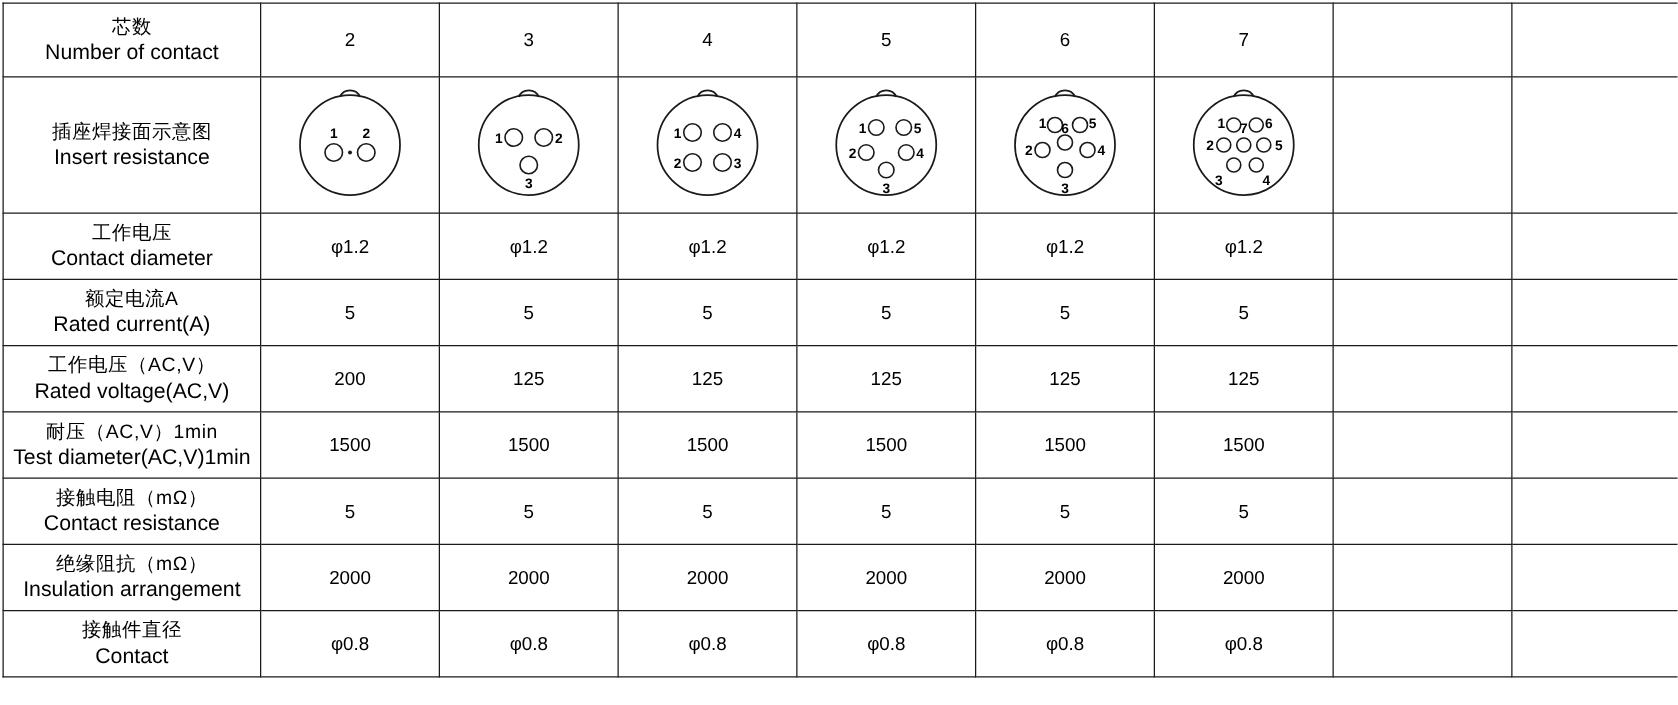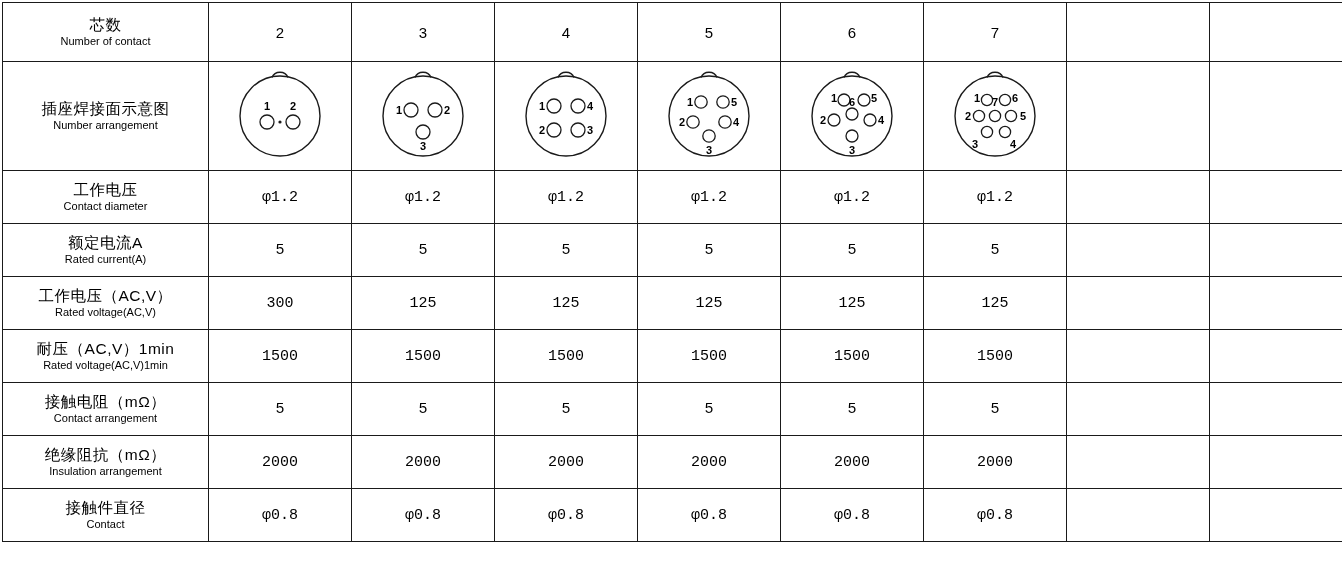--- a/index.html
+++ b/index.html
@@ -30,27 +30,26 @@
     padding: 3px 4px;
     line-height: 1.25;
   }
   .label-cn {
     display: block;
     font-size: 15.5px;
     letter-spacing: 0.5px;
   }
   .label-en {
     display: block;
-    font-size: 11px;
+    font-size: 17px;
   }
   .val-col { width: 142px; }
   .blank-col { width: 142px; }
   .value-cell {
     font-size: 15px;
-    font-family: Liberation Mono, monospace;
   }
   .head-num {
     font-size: 15px;
   }
   tr.row-head td { height: 58px; }
   tr.row-diagram td { height: 108px; }
   tr.row-val td { height: 52px; }
   .diagram-cell svg {
     display: block;
     margin: 0 auto;
@@ -78,21 +77,21 @@
       <td class="val-col head-num">5</td>
       <td class="val-col head-num">6</td>
       <td class="val-col head-num">7</td>
       <td class="blank-col"></td>
       <td class="blank-col"></td>
     </tr>
 
     <tr class="row-diagram">
       <td class="label-cell">
         <span class="label-cn">插座焊接面示意图</span>
-        <span class="label-en">Number arrangement</span>
+        <span class="label-en">Insert resistance</span>
       </td>
 
       <td class="diagram-cell">
         <svg width="92" height="92" viewBox="0 0 92 92">
           <circle cx="46" cy="46" r="40" fill="none" stroke="#1a1a1a" stroke-width="1.4"></circle>
           <path d="M 38 7.5 A 8.5 8 0 0 1 54 7.5" fill="none" stroke="#1a1a1a" stroke-width="1.4"></path>
           <circle cx="33" cy="52" r="7" fill="none" stroke="#1a1a1a" stroke-width="1.3"></circle>
           <circle cx="59" cy="52" r="7" fill="none" stroke="#1a1a1a" stroke-width="1.3"></circle>
           <circle cx="46" cy="52" r="1.6" fill="#1a1a1a"></circle>
           <text class="pin-num" x="33" y="40" text-anchor="middle">1</text>
@@ -217,49 +216,49 @@
       <td class="val-col value-cell">5</td>
       <td class="blank-col"></td>
       <td class="blank-col"></td>
     </tr>
 
     <tr class="row-val">
       <td class="label-cell">
         <span class="label-cn">工作电压（AC,V）</span>
         <span class="label-en">Rated voltage(AC,V)</span>
       </td>
-      <td class="val-col value-cell">300</td>
+      <td class="val-col value-cell">200</td>
       <td class="val-col value-cell">125</td>
       <td class="val-col value-cell">125</td>
       <td class="val-col value-cell">125</td>
       <td class="val-col value-cell">125</td>
       <td class="val-col value-cell">125</td>
       <td class="blank-col"></td>
       <td class="blank-col"></td>
     </tr>
 
     <tr class="row-val">
       <td class="label-cell">
         <span class="label-cn">耐压（AC,V）1min</span>
-        <span class="label-en">Rated voltage(AC,V)1min</span>
+        <span class="label-en">Test diameter(AC,V)1min</span>
       </td>
       <td class="val-col value-cell">1500</td>
       <td class="val-col value-cell">1500</td>
       <td class="val-col value-cell">1500</td>
       <td class="val-col value-cell">1500</td>
       <td class="val-col value-cell">1500</td>
       <td class="val-col value-cell">1500</td>
       <td class="blank-col"></td>
       <td class="blank-col"></td>
     </tr>
 
     <tr class="row-val">
       <td class="label-cell">
         <span class="label-cn">接触电阻（mΩ）</span>
-        <span class="label-en">Contact arrangement</span>
+        <span class="label-en">Contact resistance</span>
       </td>
       <td class="val-col value-cell">5</td>
       <td class="val-col value-cell">5</td>
       <td class="val-col value-cell">5</td>
       <td class="val-col value-cell">5</td>
       <td class="val-col value-cell">5</td>
       <td class="val-col value-cell">5</td>
       <td class="blank-col"></td>
       <td class="blank-col"></td>
     </tr>

